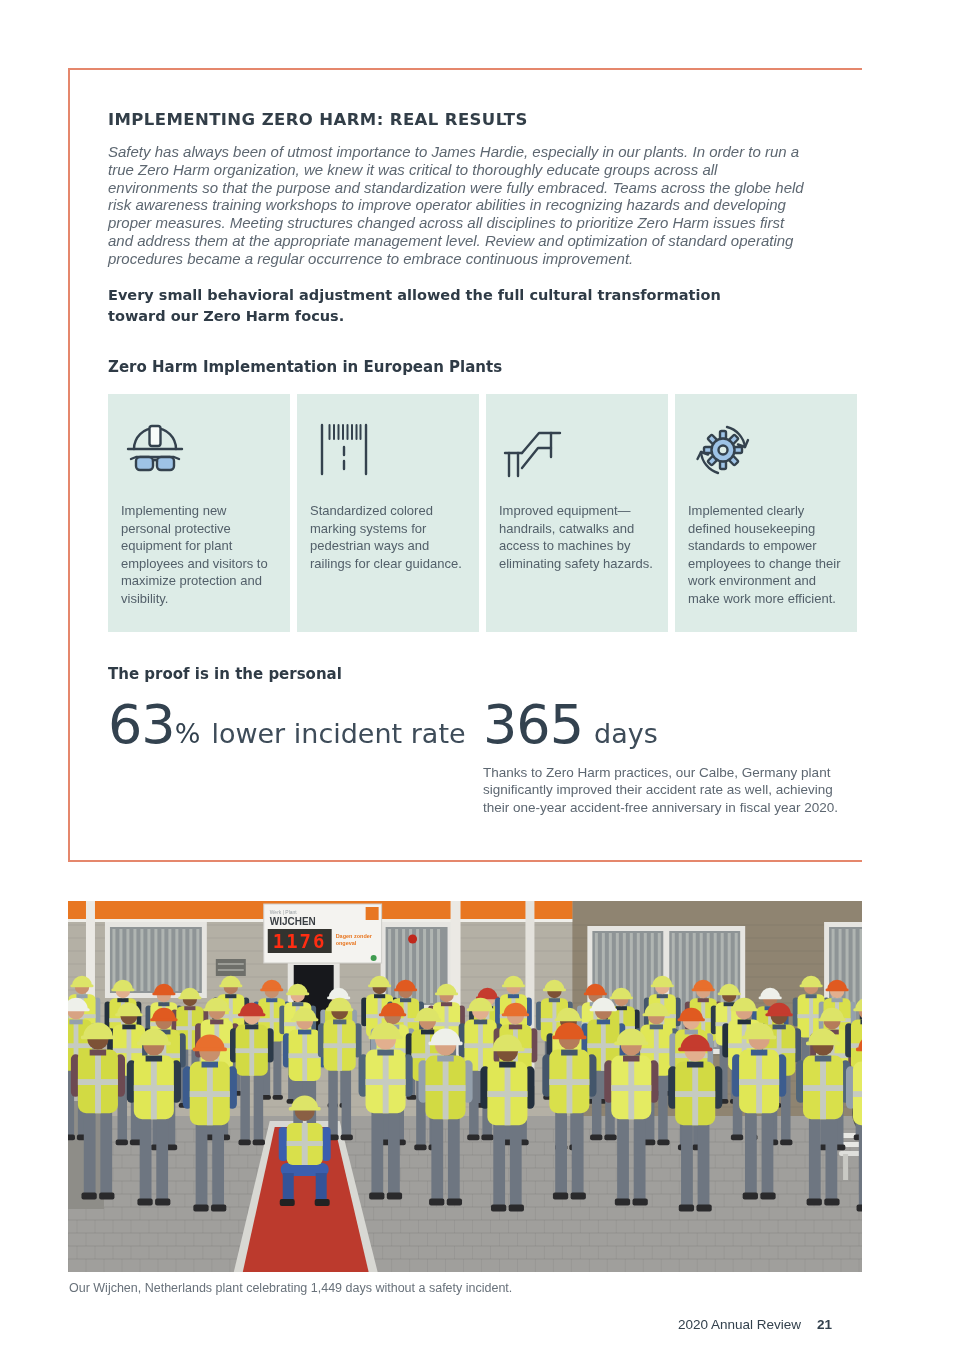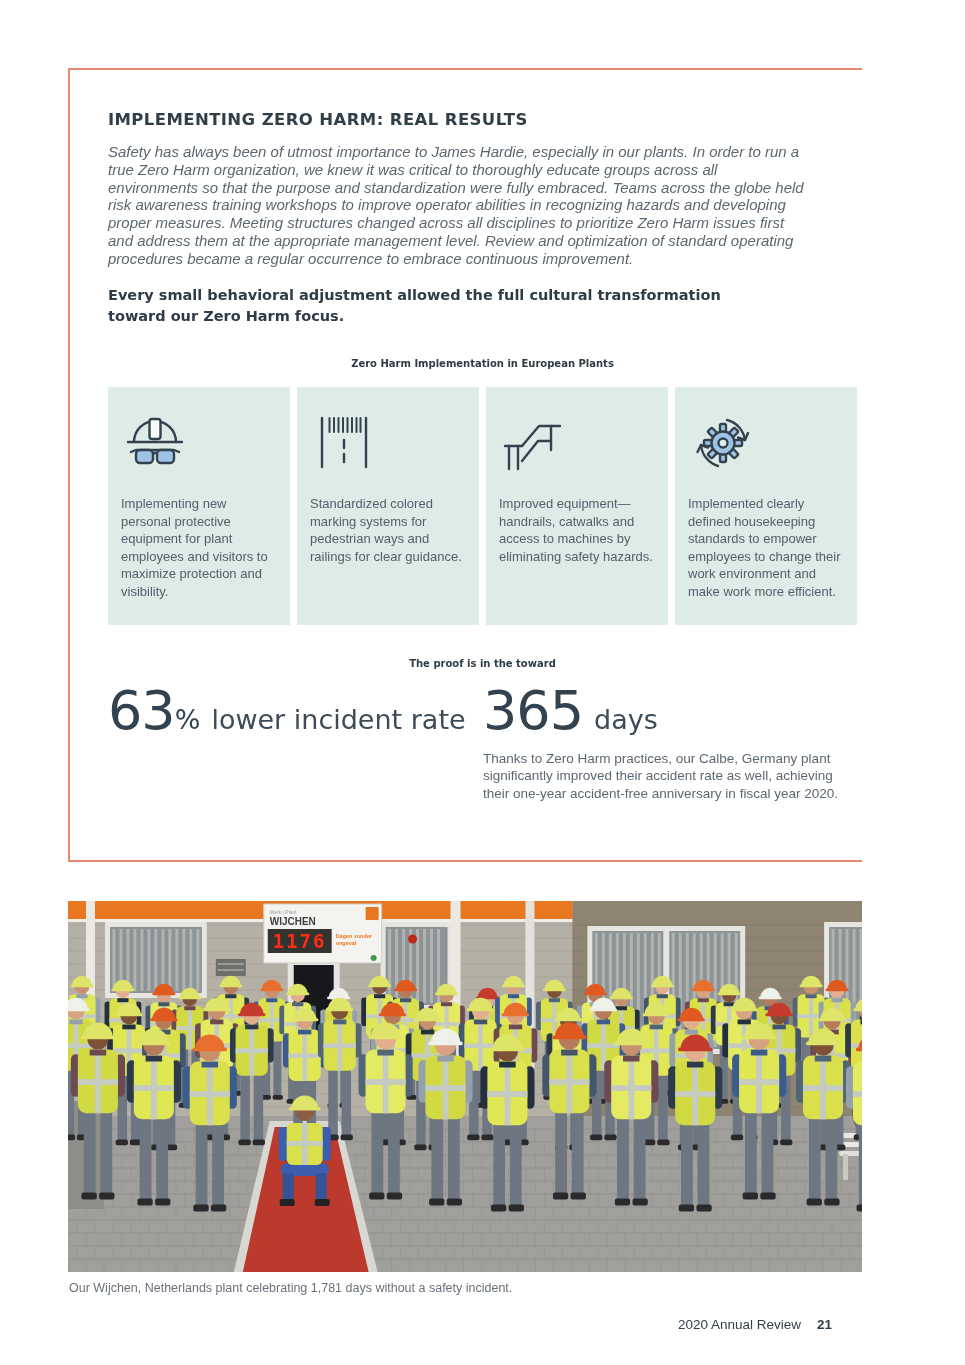--- a/index.html
+++ b/index.html
@@ -8,21 +8,21 @@
 
   
   .frame{position:absolute;left:68px;top:68px;width:829px;height:794px;
          border:2px solid #e5876c;box-sizing:border-box;padding:40px 38px 0 38px;background:#fff;}
   .title{margin:0;font-family:"DejaVu Sans",sans-serif;font-weight:700;font-size:16.5px;
          letter-spacing:.4px;color:#323e48;}
   .intro{margin:14px 0 8px;font-size:15px;line-height:17.8px;color:#5d6771;max-width:702px;font-style:italic;}
   .lead{margin:17px 0 0;font-family:"DejaVu Sans",sans-serif;font-weight:700;font-size:14.5px;
         line-height:1.5;color:#2f3b46;max-width:650px;}
   .sec-title{margin:30px 0 0;font-family:"DejaVu Sans",sans-serif;font-weight:700;
-             font-size:10px;color:#2f3b46;text-align:center;}
+             font-size:15px;color:#2f3b46;}
   .proof-title{margin:33px 0 0;}
 
   .cards{display:flex;gap:7px;margin-top:18px;}
   .card{flex:1;background:#ddece7;min-height:238px;padding:16px 13px;box-sizing:border-box;}
   .card .icon{height:80px;display:flex;align-items:center;padding-left:2px;}
   .card p{margin:12px 0 0;font-size:13px;line-height:17.6px;color:#53606a;}
 
   .stats{display:flex;margin-top:14px;}
   .stat-left{width:375px;}
   .stat-right{flex:1;}
@@ -127,21 +127,21 @@
               <rect x="30" y="11" width="6" height="8" rx="1.5" transform="rotate(315 33 30)"></rect>
             </g>
             <circle cx="33" cy="30" r="11.5" fill="#9ec3e6"></circle>
             <circle cx="33" cy="30" r="4.5" fill="#ddece7"></circle>
           </svg>
         </div>
         <p>Implemented clearly defined housekeeping standards to empower employees to change their work environment and make work more efficient.</p>
       </div>
     </div>
 
-    <h2 class="sec-title proof-title">The proof is in the toward</h2>
+    <h2 class="sec-title proof-title">The proof is in the personal</h2>
 
     <div class="stats">
       <div class="stat-left">
         <div class="stat-line">
           <span class="stat-value">63</span>
             <span class="stat-unit">%</span>
             <span class="stat-label">lower incident rate</span>
         </div>
       </div>
       <div class="stat-right">
@@ -1530,19 +1530,19 @@
           <rect x="219.0" y="222.0" width="36.0" height="42.0" fill="#d9e04b" rx="6.0"></rect>
           <rect x="234.0" y="222.0" width="6.0" height="42.0" fill="#c6cbc0"></rect>
           <rect x="219.0" y="240.0" width="36.0" height="5.0" fill="#c6cbc0"></rect>
           <circle cx="237.0" cy="210.0" r="10.0" fill="#8a5f44"></circle>
           <path d="M 223.5 208 a 13.5 13.5 0 0 1 27 0 Z" fill="#dde468"></path>
           <rect x="221.0" y="206.0" width="32.0" height="3.4" fill="#dde468" rx="1.5"></rect>
         </g>
     </svg>
   </div>
 
-  <div class="caption">Our Wijchen, Netherlands plant celebrating 1,781 days without a safety incident.</div>
+  <div class="caption">Our Wijchen, Netherlands plant celebrating 1,449 days without a safety incident.</div>
 
   <div class="footer">
     <span>2020 Annual Review</span>
     <span class="pn">21</span>
   </div>
 </div>
 
 </body></html>

